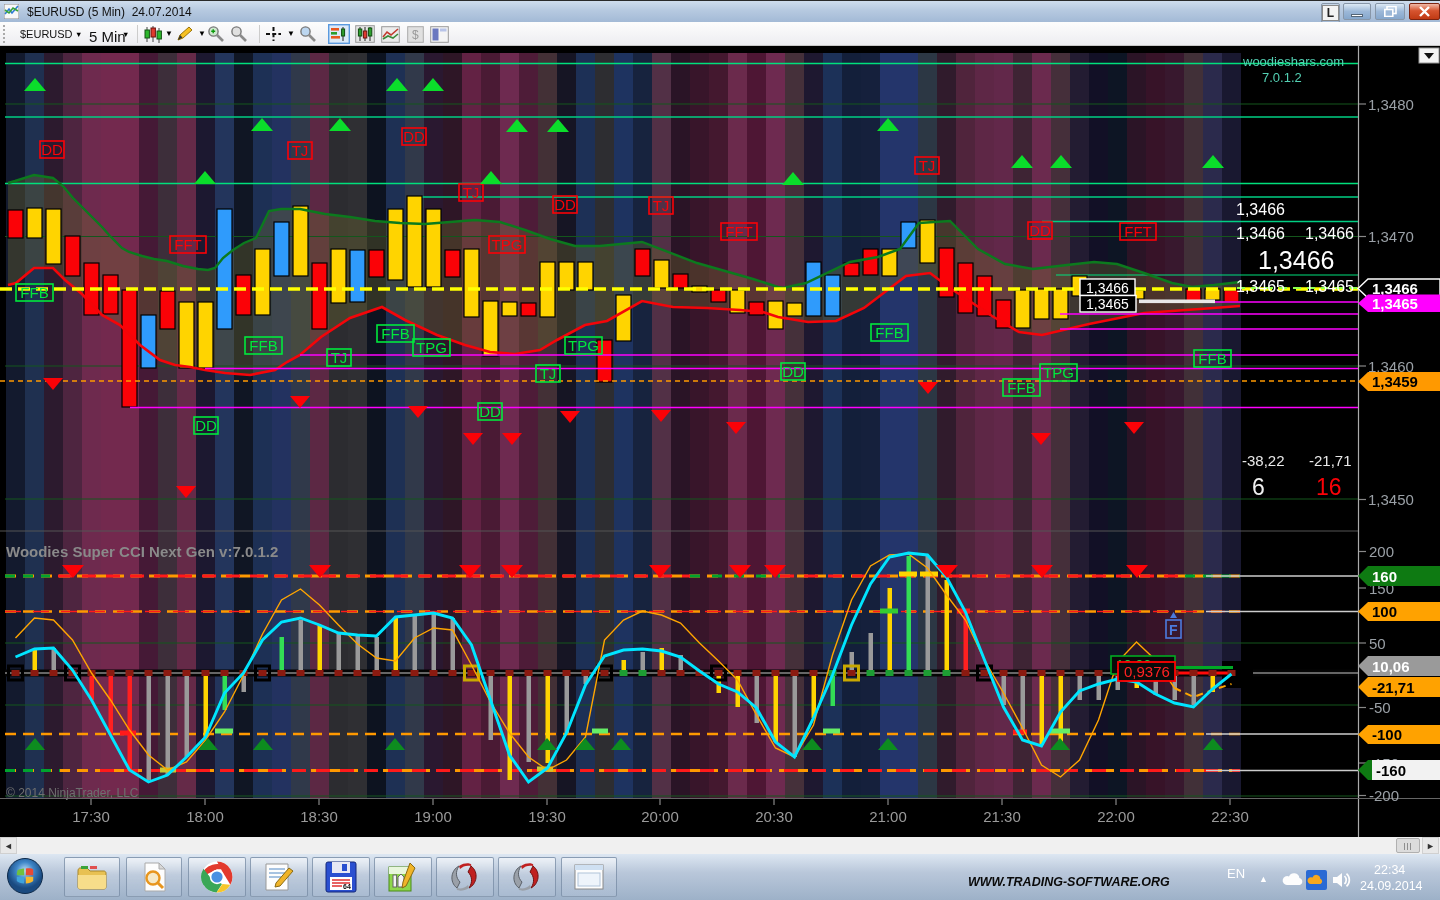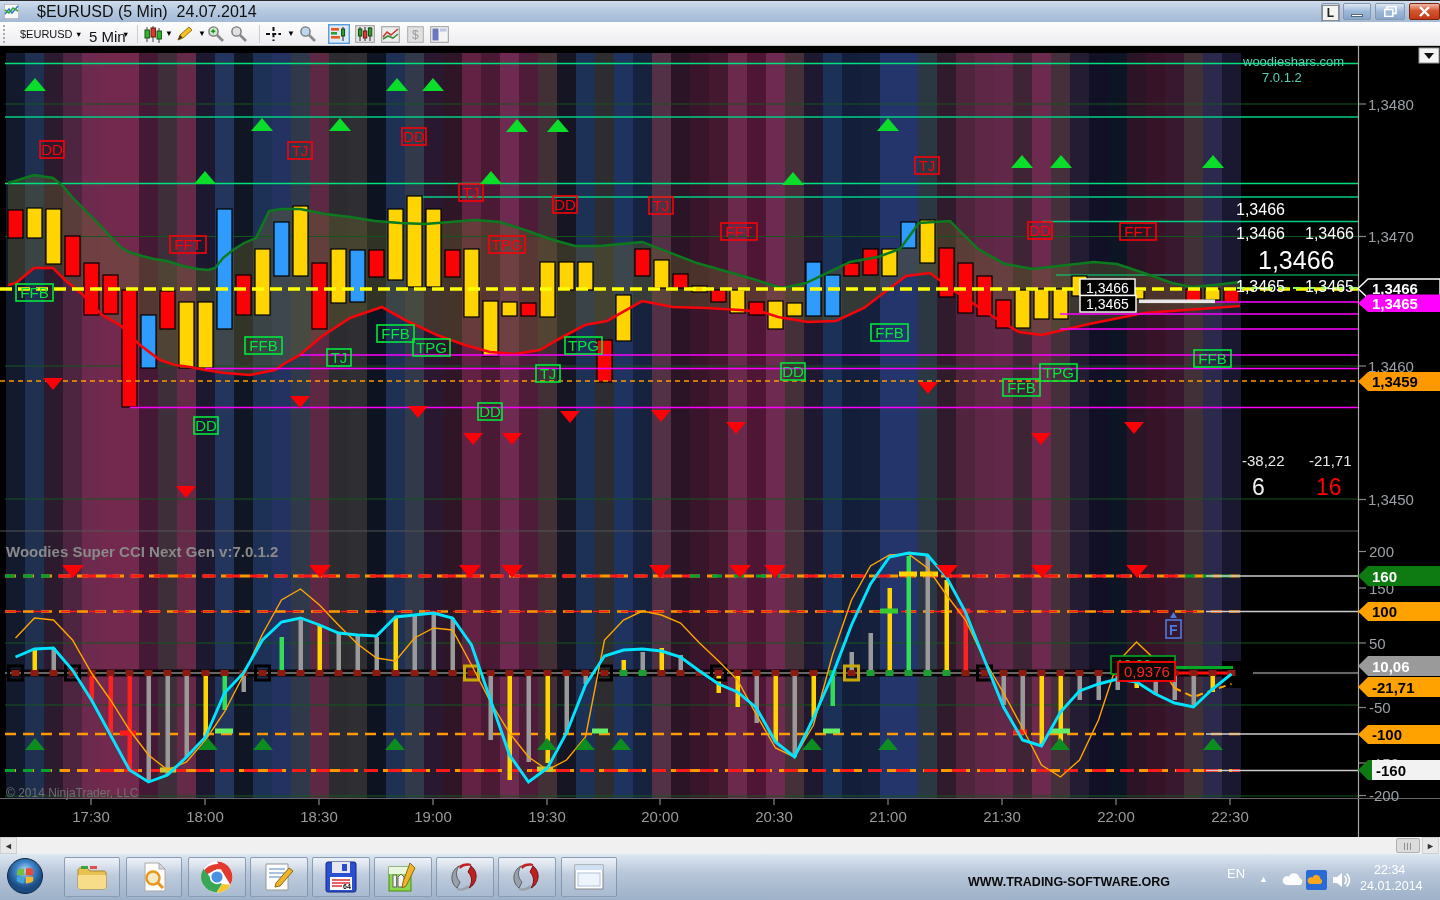--- a/index.html
+++ b/index.html
@@ -7,21 +7,21 @@
 #scroll{position:absolute;left:0;top:837px;width:1440px;height:17px;background:#f0f0f0}
 #taskbar{position:absolute;left:0;top:854px;width:1440px;height:46px;background:linear-gradient(#dde7f2,#b9c7da 40%,#9db1c8)}
 .tbtn{height:20px;margin-left:2px;border:1px solid #8796a8;border-radius:2px;display:flex;align-items:center;justify-content:center}
 </style></head><body>
 <div id="titlebar">
  <svg width="15" height="15" style="margin-left:4px" xmlns="http://www.w3.org/2000/svg">
       <rect width="15" height="15" fill="#f8f8f8" stroke="#888"></rect>
       <path d="M1 10 L5 5 L8 9 L14 2" stroke="#2e7bd6" fill="none" stroke-width="1.6"></path>
       <path d="M1 6 L5 9 L9 4 L14 7" stroke="#3aa33a" fill="none" stroke-width="1.6"></path>
     </svg>
- <span style="font-size:16px;color:#111;margin-left:18px">$EURUSD (5 Min)&nbsp; 24.07.2014</span>
+ <span style="font-size:12px;color:#111;margin-left:8px">$EURUSD (5 Min)&nbsp; 24.07.2014</span>
  <div style="position:absolute;left:1319px;top:2px" class="tbtn">
       <span style="width:17px;height:16px;background:#f3f3f3;border:1px solid #8a8a8a;font-size:12px;color:#222;display:flex;align-items:center;justify-content:center;font-weight:bold">L</span>
     </div>
  <div style="position:absolute;left:1341px;top:2px;width:28px;height:17px;background:linear-gradient(#dce9f5,#9cb8d8 50%,#86a7cc)" class="tbtn">
       <span style="width:12px;height:3px;background:#fff;border:1px solid #567;margin-top:8px"></span>
     </div>
  <div style="position:absolute;left:1373px;top:2px;width:30px;height:17px;background:linear-gradient(#dce9f5,#9cb8d8 50%,#86a7cc)" class="tbtn">
       <svg width="13" height="11" xmlns="http://www.w3.org/2000/svg">
         <rect x="3" y="0.5" width="9" height="7" fill="none" stroke="#fff" stroke-width="1.6"></rect>
         <rect x="0.8" y="3.5" width="8" height="7" fill="#9cb8d8" stroke="#fff" stroke-width="1.6"></rect>
@@ -730,28 +730,28 @@
         <path d="M22 28 C16 32 8 31 10 28 C14 29 18 28 21 25 Z" fill="#9aa0a8"></path>
       </svg>
     </div>
     <div style="position:absolute;left:561px;top:3px;width:56px;height:40px;border:1px solid rgba(120,140,165,0.8);border-radius:2px;background:linear-gradient(rgba(255,255,255,0.55),rgba(255,255,255,0.12) 45%,rgba(190,205,225,0.3));display:flex;align-items:center;justify-content:center">
       <svg width="30" height="26" xmlns="http://www.w3.org/2000/svg">
         <rect x="1" y="1" width="28" height="24" fill="#fdfdfd" stroke="#888"></rect>
         <rect x="1" y="1" width="28" height="5" fill="#cfe0f2"></rect>
         <rect x="4" y="9" width="22" height="13" fill="#eef4fb" stroke="#b0c4da"></rect>
       </svg>
     </div>
-    <div style="position:absolute;left:968px;top:21px;font-size:12.5px;font-weight:bold;color:#0a0a0a">WWW.TRADING-SOFTWARE.ORG</div>
+    <div style="position:absolute;left:968px;top:21px;font-size:12.5px;font-weight:bold;font-style:italic;color:#0a0a0a">WWW.TRADING-SOFTWARE.ORG</div>
     <div style="position:absolute;left:1227px;top:12px;font-size:13px;color:#fff">EN</div>
     <div style="position:absolute;left:1259px;top:20px;font-size:9px;color:#fff">▲</div>
     <svg style="position:absolute;left:1281px;top:18px" width="25" height="16" xmlns="http://www.w3.org/2000/svg">
       <path d="M6 13 a4.5 4.5 0 1 1 2 -8.6 a5.5 5.5 0 0 1 10.4 1.6 a3.6 3.6 0 0 1 0.2 7 Z" fill="#fdfdfd"></path>
     </svg>
     <div style="position:absolute;left:1306px;top:16px;width:21px;height:20px;background:#2a6ad4;border-radius:2px"><svg width="21" height="20" xmlns="http://www.w3.org/2000/svg">
         <path d="M5 14 a3.4 3.4 0 1 1 1.5 -6.4 a4 4 0 0 1 7.8 1.2 a2.8 2.8 0 0 1 0.2 5.2 Z" fill="#f7a81e"></path>
       </svg></div>
     <svg style="position:absolute;left:1331px;top:17px" width="20" height="18" xmlns="http://www.w3.org/2000/svg">
       <path d="M2 6 L6 6 L11 2 L11 16 L6 12 L2 12 Z" fill="#fdfdfd"></path>
       <path d="M13.5 5 a5.5 5.5 0 0 1 0 8 M15.5 2.6 a8.6 8.6 0 0 1 0 12.8" stroke="#fdfdfd" fill="none" stroke-width="1.7"></path>
     </svg>
     <div style="position:absolute;left:1374px;top:9px;font-size:12.5px;color:#fff">22:34</div>
-    <div style="position:absolute;left:1360px;top:25px;font-size:12.5px;color:#fff">24.01.2014</div>
+    <div style="position:absolute;left:1360px;top:25px;font-size:12.5px;color:#fff">24.09.2014</div>
 </div>
 
 </body></html>

